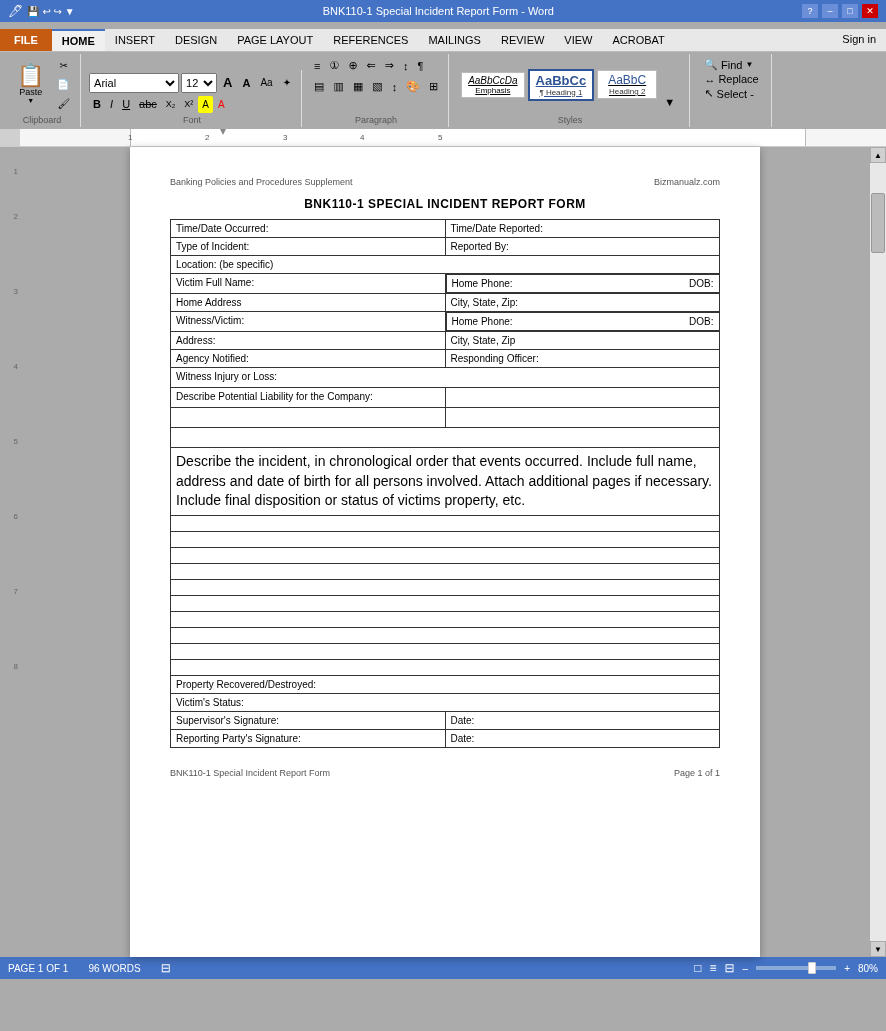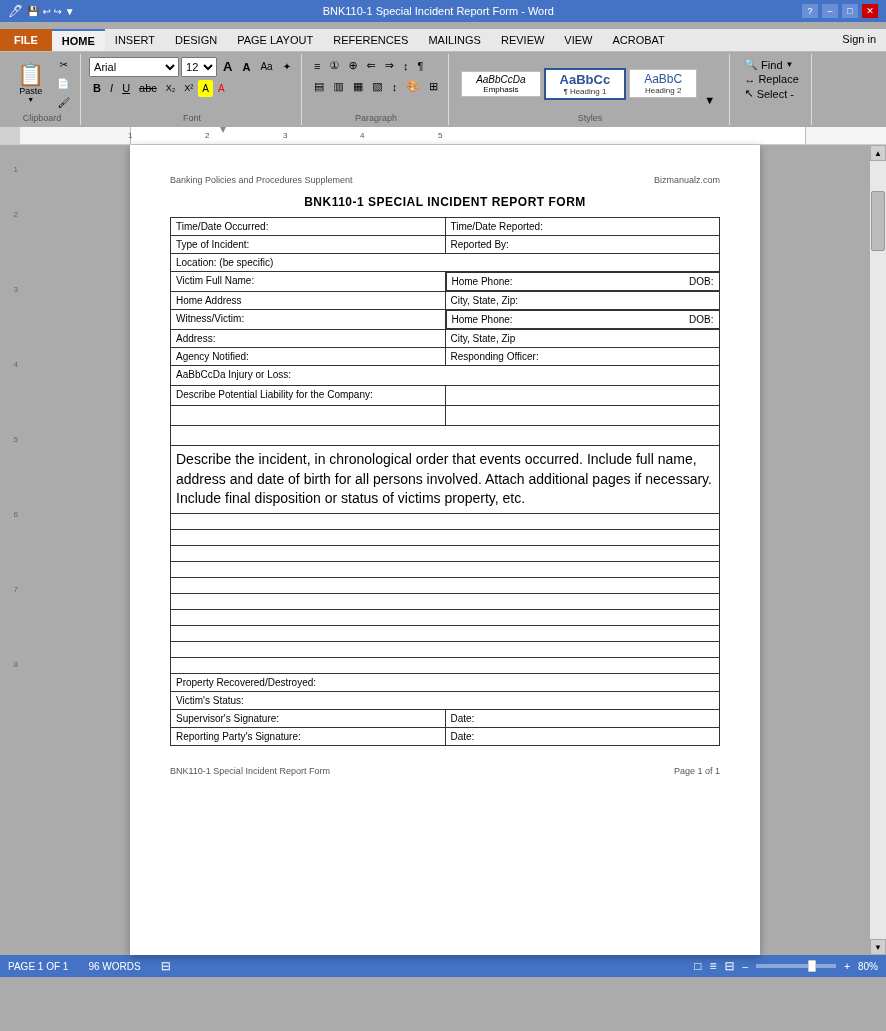--- a/index.html
+++ b/index.html
@@ -114,26 +114,27 @@
     .bold-btn { font-weight: bold; }
     .italic-btn { font-style: italic; }
     .underline-btn { text-decoration: underline; }
 
     
     .styles-group {
       display: flex; gap: 3px; align-items: center; padding: 2px 4px;
     }
     .style-sample {
       border: 1px solid #bbb;
-      padding: 2px 14px;
+      padding: 2px 6px;
       font-size: 11px;
       cursor: pointer;
       background: white;
       min-width: 60px;
       text-align: center;
+      text-decoration: underline;
     }
     .style-heading1 { color: #2f5496; border-bottom: 2px solid #2f5496; }
 
     
     .editing-group { padding: 2px 4px; font-size: 11px; }
     .find-btn { display: flex; align-items: center; gap: 3px; cursor: pointer; }
 
     
     .ruler {
       height: 18px;
@@ -345,21 +346,21 @@
       </div>
       <div style="display:flex;flex-direction:column;gap:2px;">
         <button class="rb-btn" style="font-size:10px;">✂</button>
         <button class="rb-btn" style="font-size:10px;">📄</button>
         <button class="rb-btn" style="font-size:10px;">🖌</button>
       </div>
     </div>
     <div class="ribbon-group-label">Clipboard</div>
   </div>
 
-  <div class="ribbon-group" style="min-width:160px;">
+  <div class="ribbon-group" style="min-width:160px;margin-top:16px;">
     <div class="ribbon-group-content" style="flex-direction:column;gap:2px;align-items:flex-start;">
       <div style="display:flex;gap:2px;align-items:center;">
         <select class="font-select">
           <option>Arial</option>
         </select>
         <select class="font-size-select">
           <option>12</option>
         </select>
         <button class="rb-btn" style="font-size:13px;font-weight:bold;">A</button>
         <button class="rb-btn" style="font-size:11px;font-weight:bold;">A</button>
@@ -523,21 +524,21 @@
             <td class="label-cell">Address:</td>
             <td class="label-cell">City, State, Zip</td>
           </tr>
 
           <tr>
             <td class="label-cell">Agency Notified:</td>
             <td class="label-cell">Responding Officer:</td>
           </tr>
 
           <tr class="desc-row">
-            <td colspan="2" class="label-cell">AaBbCcDa Injury or Loss:</td>
+            <td colspan="2" class="label-cell">Witness Injury or Loss:</td>
           </tr>
 
           <tr class="desc-row">
             <td class="label-cell">Describe Potential Liability for the Company:</td>
             <td></td>
           </tr>
 
           <tr>
             <td style="height:20px;"></td>
             <td style="height:20px;"></td>

